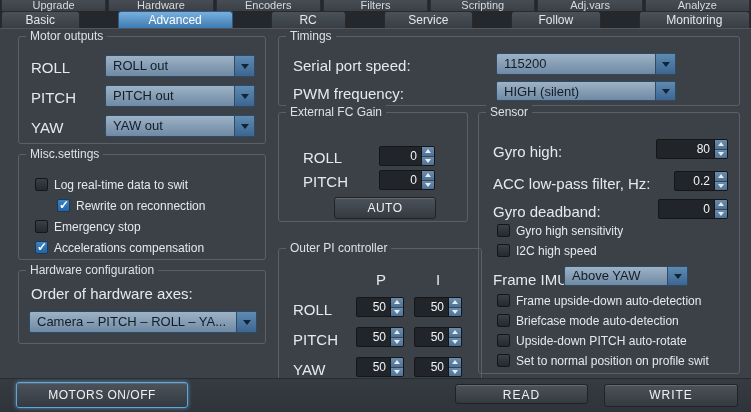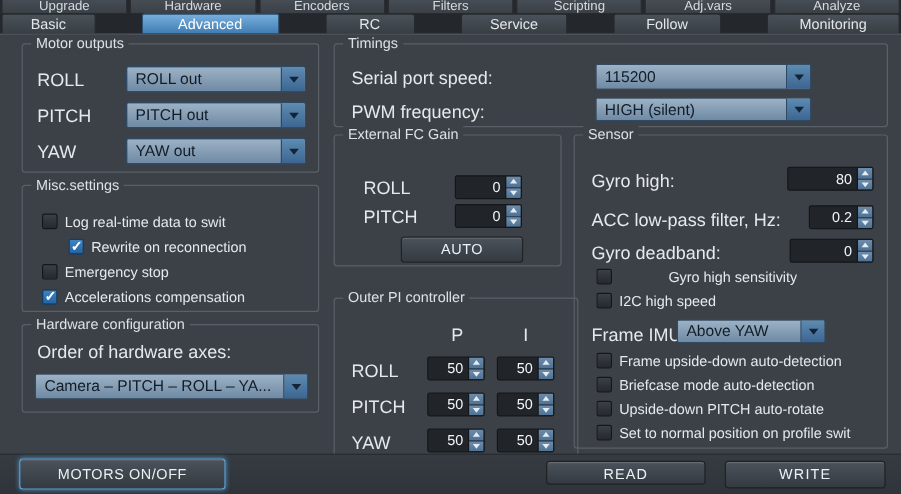--- a/index.html
+++ b/index.html
@@ -264,21 +264,21 @@
 
     <span class="field-label" style="left:14px; top:90px;">Gyro deadband:</span>
     <div class="spinner" style="left:179px; top:86px; width:70px;">
       <span class="spin-value">0</span>
       <span class="spin-btns">
         <span class="spin-up"></span>
         <span class="spin-down"></span>
       </span>
     </div>
 
-    <div class="check-row" style="left:18px; top:110px;gap:41px;">
+    <div class="check-row" style="left:18px; top:110px;">
       <span class="checkbox"></span>
       <span class="check-label">Gyro high sensitivity</span>
     </div>
     <div class="check-row" style="left:18px; top:130px;">
       <span class="checkbox"></span>
       <span class="check-label">I2C high speed</span>
     </div>
 
     <span class="field-label" style="left:14px; top:158px;">Frame IMU:</span>
     <div class="combo" style="left:85px; top:153px; width:124px; height:20px;">

